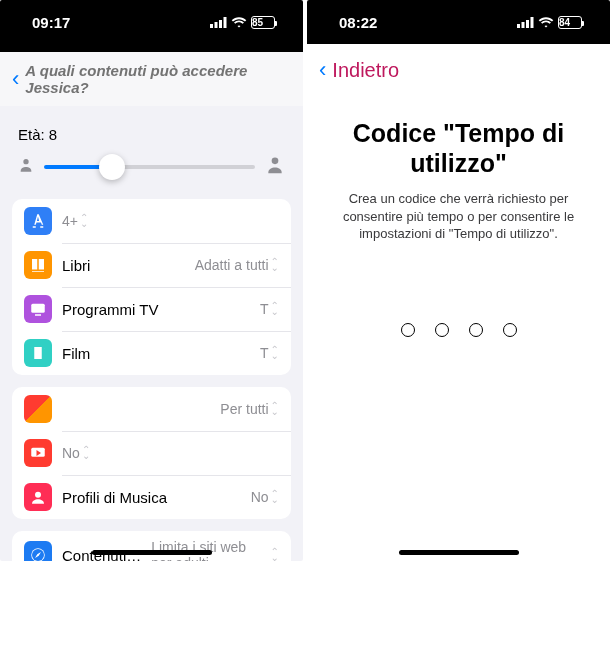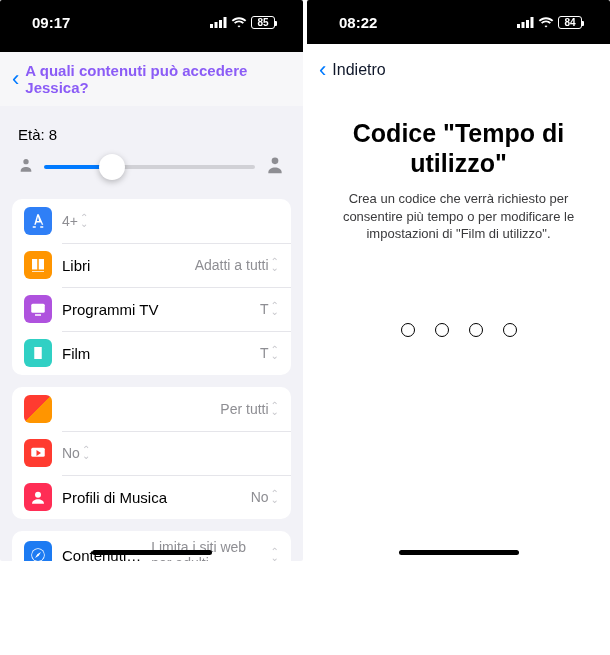--- a/index.html
+++ b/index.html
@@ -3,30 +3,30 @@
 <meta charset="utf-8">
 <style>
   * { box-sizing: border-box; margin: 0; padding: 0; font-family: -apple-system, BlinkMacSystemFont, "Segoe UI", Helvetica, Arial, sans-serif; }
   body { background: #fff; width: 610px; height: 655px; display: flex; gap: 4px; }
   .phone { width: 303px; height: 561px; background: #f2f2f7; position: relative; overflow: hidden; border-radius: 2px; }
   .phone.right { background: #fff; }
   .status-bar { height: 44px; background: #000; color: #fff; display: flex; align-items: center; justify-content: space-between; padding: 0 28px 0 32px; font-size: 15px; font-weight: 600; }
   .status-right { display: flex; align-items: center; gap: 4px; }
   .signal-icon svg, .wifi-icon svg { display: block; }
   .battery { display: flex; align-items: center; gap: 2px; font-size: 12px; font-weight: 700; }
-  .battery-box { width: 24px; height: 13px; border: 1px solid #fff; border-radius: 3px; position: relative; display: flex; align-items: center; justify-content: center; }
+  .battery-box { width: 24px; height: 13px; border: 1px solid #fff; border-radius: 3px; position: relative; display: flex; align-items: center; justify-content: flex-start; }
   .battery-box::after { content: ""; position: absolute; right: -3px; top: 4px; width: 2px; height: 5px; background: #fff; border-radius: 0 1px 1px 0; }
   .battery-fill { font-size: 10px; font-weight: 700; color: #fff; }
 
   .subheader-gap { height: 8px; background: #000; }
 
   .nav-bar { background: #f7f7f9; display: flex; align-items: center; padding: 10px 12px; gap: 6px; min-height: 44px; border-bottom: 0; }
   .nav-back { color: #007aff; font-size: 22px; line-height: 1; }
-  .nav-title { font-size: 15px; font-weight: 600; color: #8b5cf6; }
-  .nav-back-text { color: #0f172a; font-size: 16px; }
+  .nav-title { font-size: 15px; font-weight: 600; color: #737373; font-style: italic; }
+  .nav-back-text { color: #be185d; font-size: 20px; }
 
   .content-scroll { padding: 0; }
   .age-section { padding: 20px 18px 8px; }
   .age-label { font-size: 15px; color: #000; margin-bottom: 12px; }
   .slider-row { display: flex; align-items: center; gap: 10px; }
   .person-icon { color: #8e8e93; }
   .slider { flex: 1; height: 4px; background: linear-gradient(to right, #007aff 0%, #007aff 32%, #d1d1d6 32%, #d1d1d6 100%); border-radius: 2px; position: relative; }
   .slider-thumb { position: absolute; top: 50%; left: 32%; transform: translate(-50%, -50%); width: 26px; height: 26px; background: #fff; border-radius: 50%; box-shadow: 0 2px 6px rgba(0,0,0,0.25); }
 
   .group { background: #fff; margin: 12px 12px 0; border-radius: 10px; overflow: hidden; }
@@ -289,21 +289,21 @@
   </div>
   <div class="subheader-gap" style="background:#fff;height:4px"></div>
 
   <div class="nav-bar">
     <span class="nav-back">‹</span>
     <span class="nav-back-text">Indietro</span>
   </div>
 
   <div class="passcode-wrap">
     <div class="passcode-title">Codice "Tempo di utilizzo"</div>
-    <div class="passcode-desc">Crea un codice che verrà richiesto per consentire più tempo o per modificare le impostazioni di "Film di utilizzo".</div>
+    <div class="passcode-desc">Crea un codice che verrà richiesto per consentire più tempo o per consentire le impostazioni di "Tempo di utilizzo".</div>
     <div class="code-dots">
       <div class="code-dot"></div>
       <div class="code-dot"></div>
       <div class="code-dot"></div>
       <div class="code-dot"></div>
     </div>
   </div>
   <div class="home-indicator"></div>
 </div>
 

